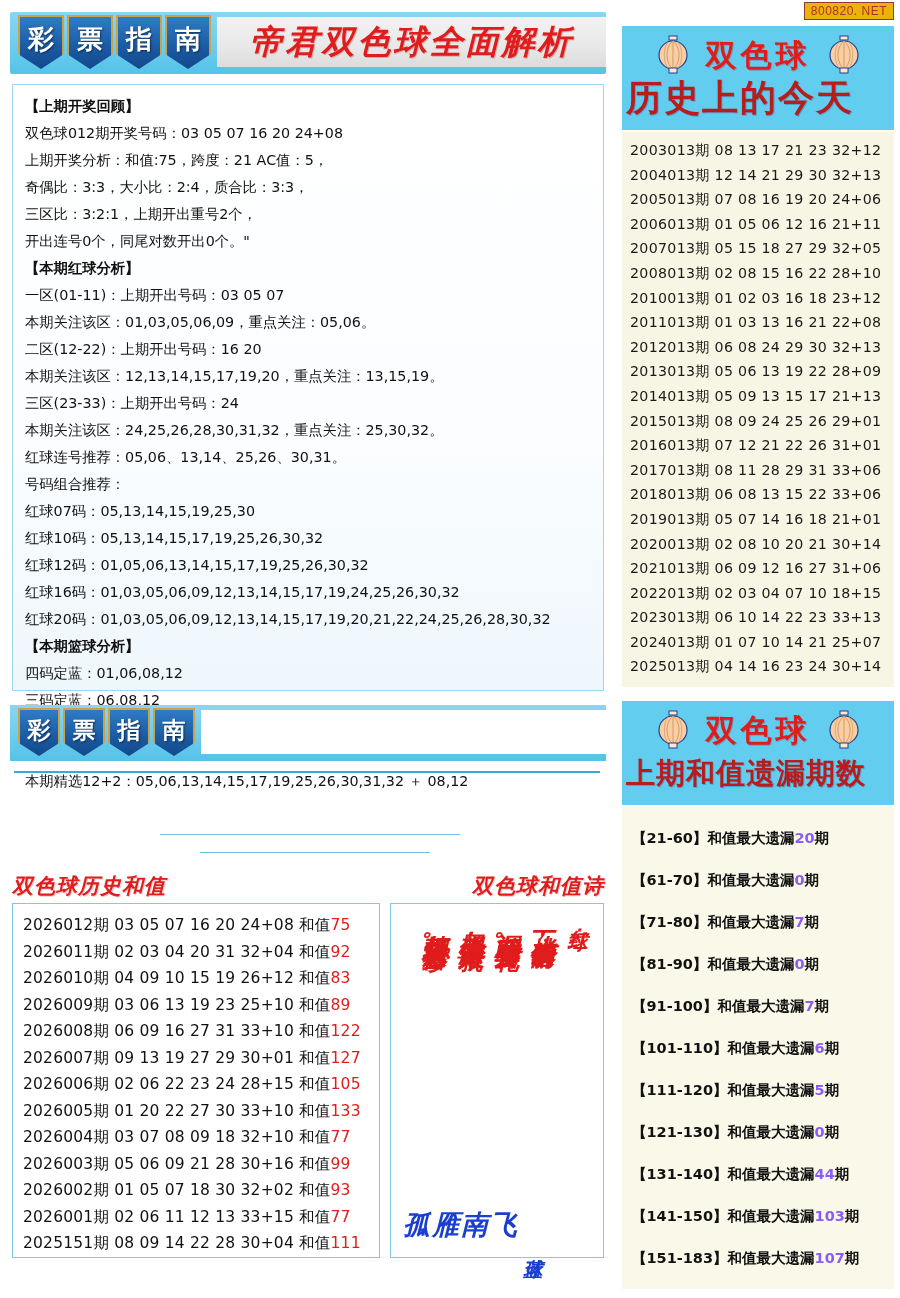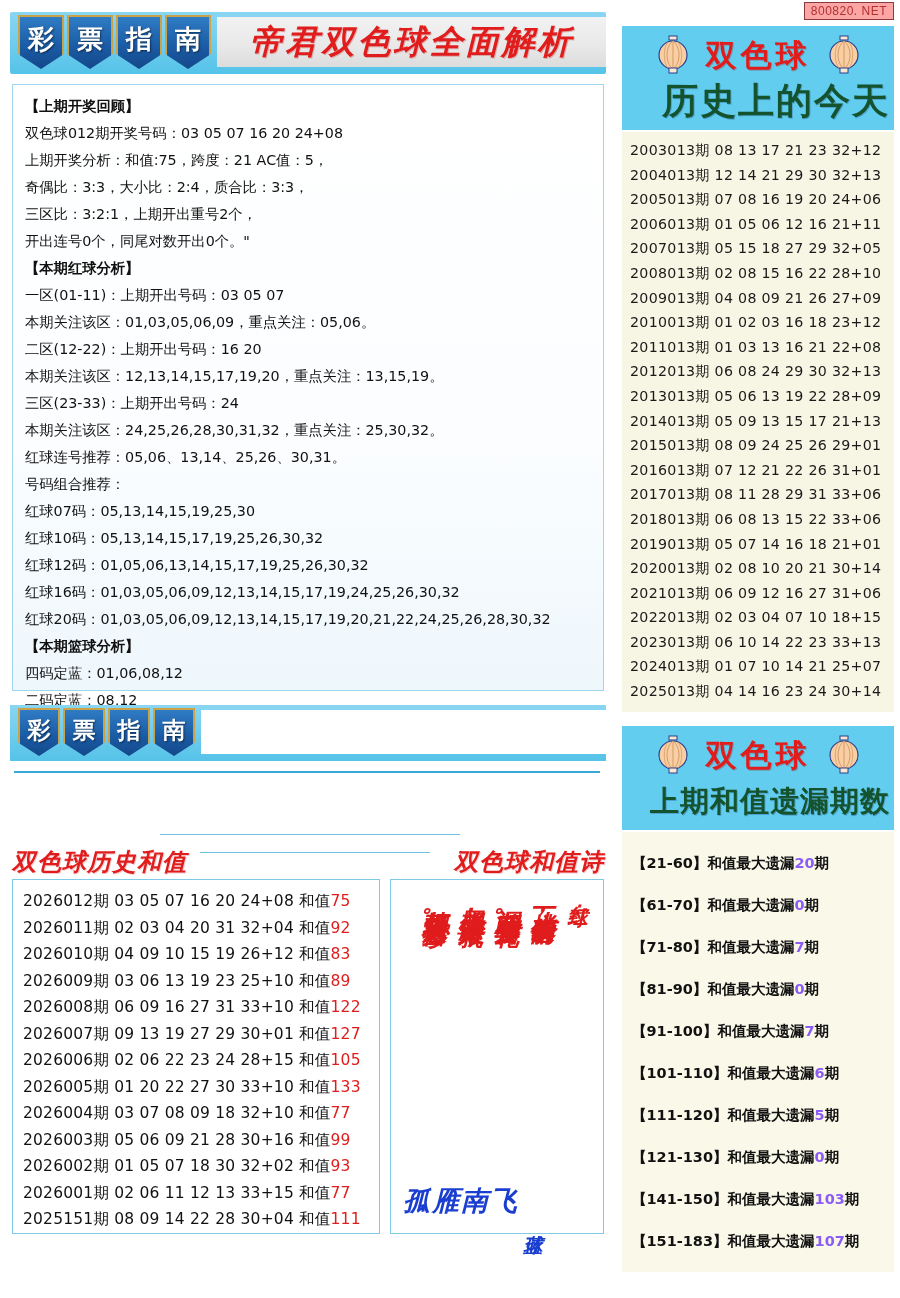--- a/index.html
+++ b/index.html
@@ -18,21 +18,21 @@
     width: 900px;
     height: 1298px;
   }
 
   
   .watermark {
     position: absolute;
     top: 2px;
     right: 6px;
     border: 1px solid #8a3a3a;
-    background: #fca5a5;
+    background: #eab308;
     color: #b03030;
     font-size: 12px;
     padding: 1px 6px;
     letter-spacing: 0.5px;
     z-index: 50;
     font-family: "Liberation Sans", sans-serif;
   }
 
   
   .left-col {
@@ -161,28 +161,29 @@
     width: 614px;
     display: flex;
     gap: 10px;
     padding: 0 10px 0 12px;
   }
   .panel-hist { width: 368px; }
   .panel-poem { width: 214px; }
 
   .red-title {
     color: #e01c1c;
-    font-size: 24px;
+    font-size: 21px;
     font-weight: bold;
     font-style: italic;
     font-family: "DejaVu Serif", serif;
     letter-spacing: 1px;
     height: 34px;
     line-height: 34px;
     text-shadow: 1px 1px 0 rgba(190,0,0,.2);
+    margin-top: 24px;
   }
   .red-title.right { text-align: right; }
 
   .hist-box {
     border: 1px solid #7fcbe6;
     background: #ffffff;
     padding: 8px 6px 8px 10px;
     height: 355px;
   }
   .hist-row {
@@ -273,26 +274,26 @@
   }
   .r-title-red {
     color: #e01c1c;
     font-size: 31px;
     font-weight: bold;
     font-family: "DejaVu Serif", serif;
     letter-spacing: 4px;
     text-shadow: 1px 1px 0 rgba(150,0,0,.25);
   }
   .r-title-blue {
-    color: #14532d;
+    color: #b91c1c;
     font-size: 36px;
     font-weight: bold;
-    font-family: Liberation Serif, serif;
+    font-family: Liberation Mono, monospace;
     letter-spacing: 2px;
-    text-align: right;
+    text-align: left;
     line-height: 42px;
     text-shadow: 1px 1px 0 rgba(0,0,90,.2);
   }
   .r-title-blue.sm { font-size: 29px; letter-spacing: 1px; }
 
   
   .lantern { width: 34px; height: 42px; flex: 0 0 34px; }
 
   .r-list {
     margin: 2px 6px 0 4px;
@@ -361,20 +362,21 @@
         <p>本期关注该区：24,25,26,28,30,31,32，重点关注：25,30,32。</p>
         <p>红球连号推荐：05,06、13,14、25,26、30,31。</p>
         <p>号码组合推荐：</p>
         <p>红球07码：05,13,14,15,19,25,30</p>
         <p>红球10码：05,13,14,15,17,19,25,26,30,32</p>
         <p>红球12码：01,05,06,13,14,15,17,19,25,26,30,32</p>
         <p>红球16码：01,03,05,06,09,12,13,14,15,17,19,24,25,26,30,32</p>
         <p>红球20码：01,03,05,06,09,12,13,14,15,17,19,20,21,22,24,25,26,28,30,32</p>
         <p class="hdr">【本期篮球分析】</p>
         <p>四码定蓝：01,06,08,12</p>
+        <p>三码定蓝：06,08,12</p>
         <p>二码定蓝：08,12</p>
         <p>必杀篮球：02,05,09,11</p>
         <p>本期精选12+2：05,06,13,14,15,17,19,25,26,30,31,32 ＋ 08,12</p>
       </div>
 
     <div class="banner2">
       <div class="shields">
         <div class="shield">彩</div>
         <div class="shield">票</div>
         <div class="shield">指</div>
@@ -461,21 +463,20 @@
       <div class="r-title-blue">历史上的今天</div>
     </div>
 
     <div class="r-list" id="r-list-1">
         <div class="r-row"><span>2003013期</span> <span>08  13  17  21  23  32+12</span></div>
         <div class="r-row"><span>2004013期</span> <span>12  14  21  29  30  32+13</span></div>
         <div class="r-row"><span>2005013期</span> <span>07  08  16  19  20  24+06</span></div>
         <div class="r-row"><span>2006013期</span> <span>01  05  06  12  16  21+11</span></div>
         <div class="r-row"><span>2007013期</span> <span>05  15  18  27  29  32+05</span></div>
         <div class="r-row"><span>2008013期</span> <span>02  08  15  16  22  28+10</span></div>
-        <div class="r-row"><span>2009013期</span> <span>04  08  09  21  26  27+09</span></div>
         <div class="r-row"><span>2010013期</span> <span>01  02  03  16  18  23+12</span></div>
         <div class="r-row"><span>2011013期</span> <span>01  03  13  16  21  22+08</span></div>
         <div class="r-row"><span>2012013期</span> <span>06  08  24  29  30  32+13</span></div>
         <div class="r-row"><span>2013013期</span> <span>05  06  13  19  22  28+09</span></div>
         <div class="r-row"><span>2014013期</span> <span>05  09  13  15  17  21+13</span></div>
         <div class="r-row"><span>2015013期</span> <span>08  09  24  25  26  29+01</span></div>
         <div class="r-row"><span>2016013期</span> <span>07  12  21  22  26  31+01</span></div>
         <div class="r-row"><span>2017013期</span> <span>08  11  28  29  31  33+06</span></div>
         <div class="r-row"><span>2018013期</span> <span>06  08  13  15  22  33+06</span></div>
         <div class="r-row"><span>2019013期</span> <span>05  07  14  16  18  21+01</span></div>
@@ -520,19 +521,20 @@
 
     <div class="r-list2" id="r-list-2">
         <div class="r-row2"><span class="rng">【21-60】</span><span>和值最大遗漏</span><span class="num">20</span><span>期</span></div>
         <div class="r-row2"><span class="rng">【61-70】</span><span>和值最大遗漏</span><span class="num">0</span><span>期</span></div>
         <div class="r-row2"><span class="rng">【71-80】</span><span>和值最大遗漏</span><span class="num">7</span><span>期</span></div>
         <div class="r-row2"><span class="rng">【81-90】</span><span>和值最大遗漏</span><span class="num">0</span><span>期</span></div>
         <div class="r-row2"><span class="rng">【91-100】</span><span>和值最大遗漏</span><span class="num">7</span><span>期</span></div>
         <div class="r-row2"><span class="rng">【101-110】</span><span>和值最大遗漏</span><span class="num">6</span><span>期</span></div>
         <div class="r-row2"><span class="rng">【111-120】</span><span>和值最大遗漏</span><span class="num">5</span><span>期</span></div>
         <div class="r-row2"><span class="rng">【121-130】</span><span>和值最大遗漏</span><span class="num">0</span><span>期</span></div>
+        <div class="r-row2"><span class="rng">【131-140】</span><span>和值最大遗漏</span><span class="num">44</span><span>期</span></div>
         <div class="r-row2"><span class="rng">【141-150】</span><span>和值最大遗漏</span><span class="num">103</span><span>期</span></div>
         <div class="r-row2"><span class="rng">【151-183】</span><span>和值最大遗漏</span><span class="num">107</span><span>期</span></div>
       </div>
 
   </div>
 
 </div>
 
 </body></html>

